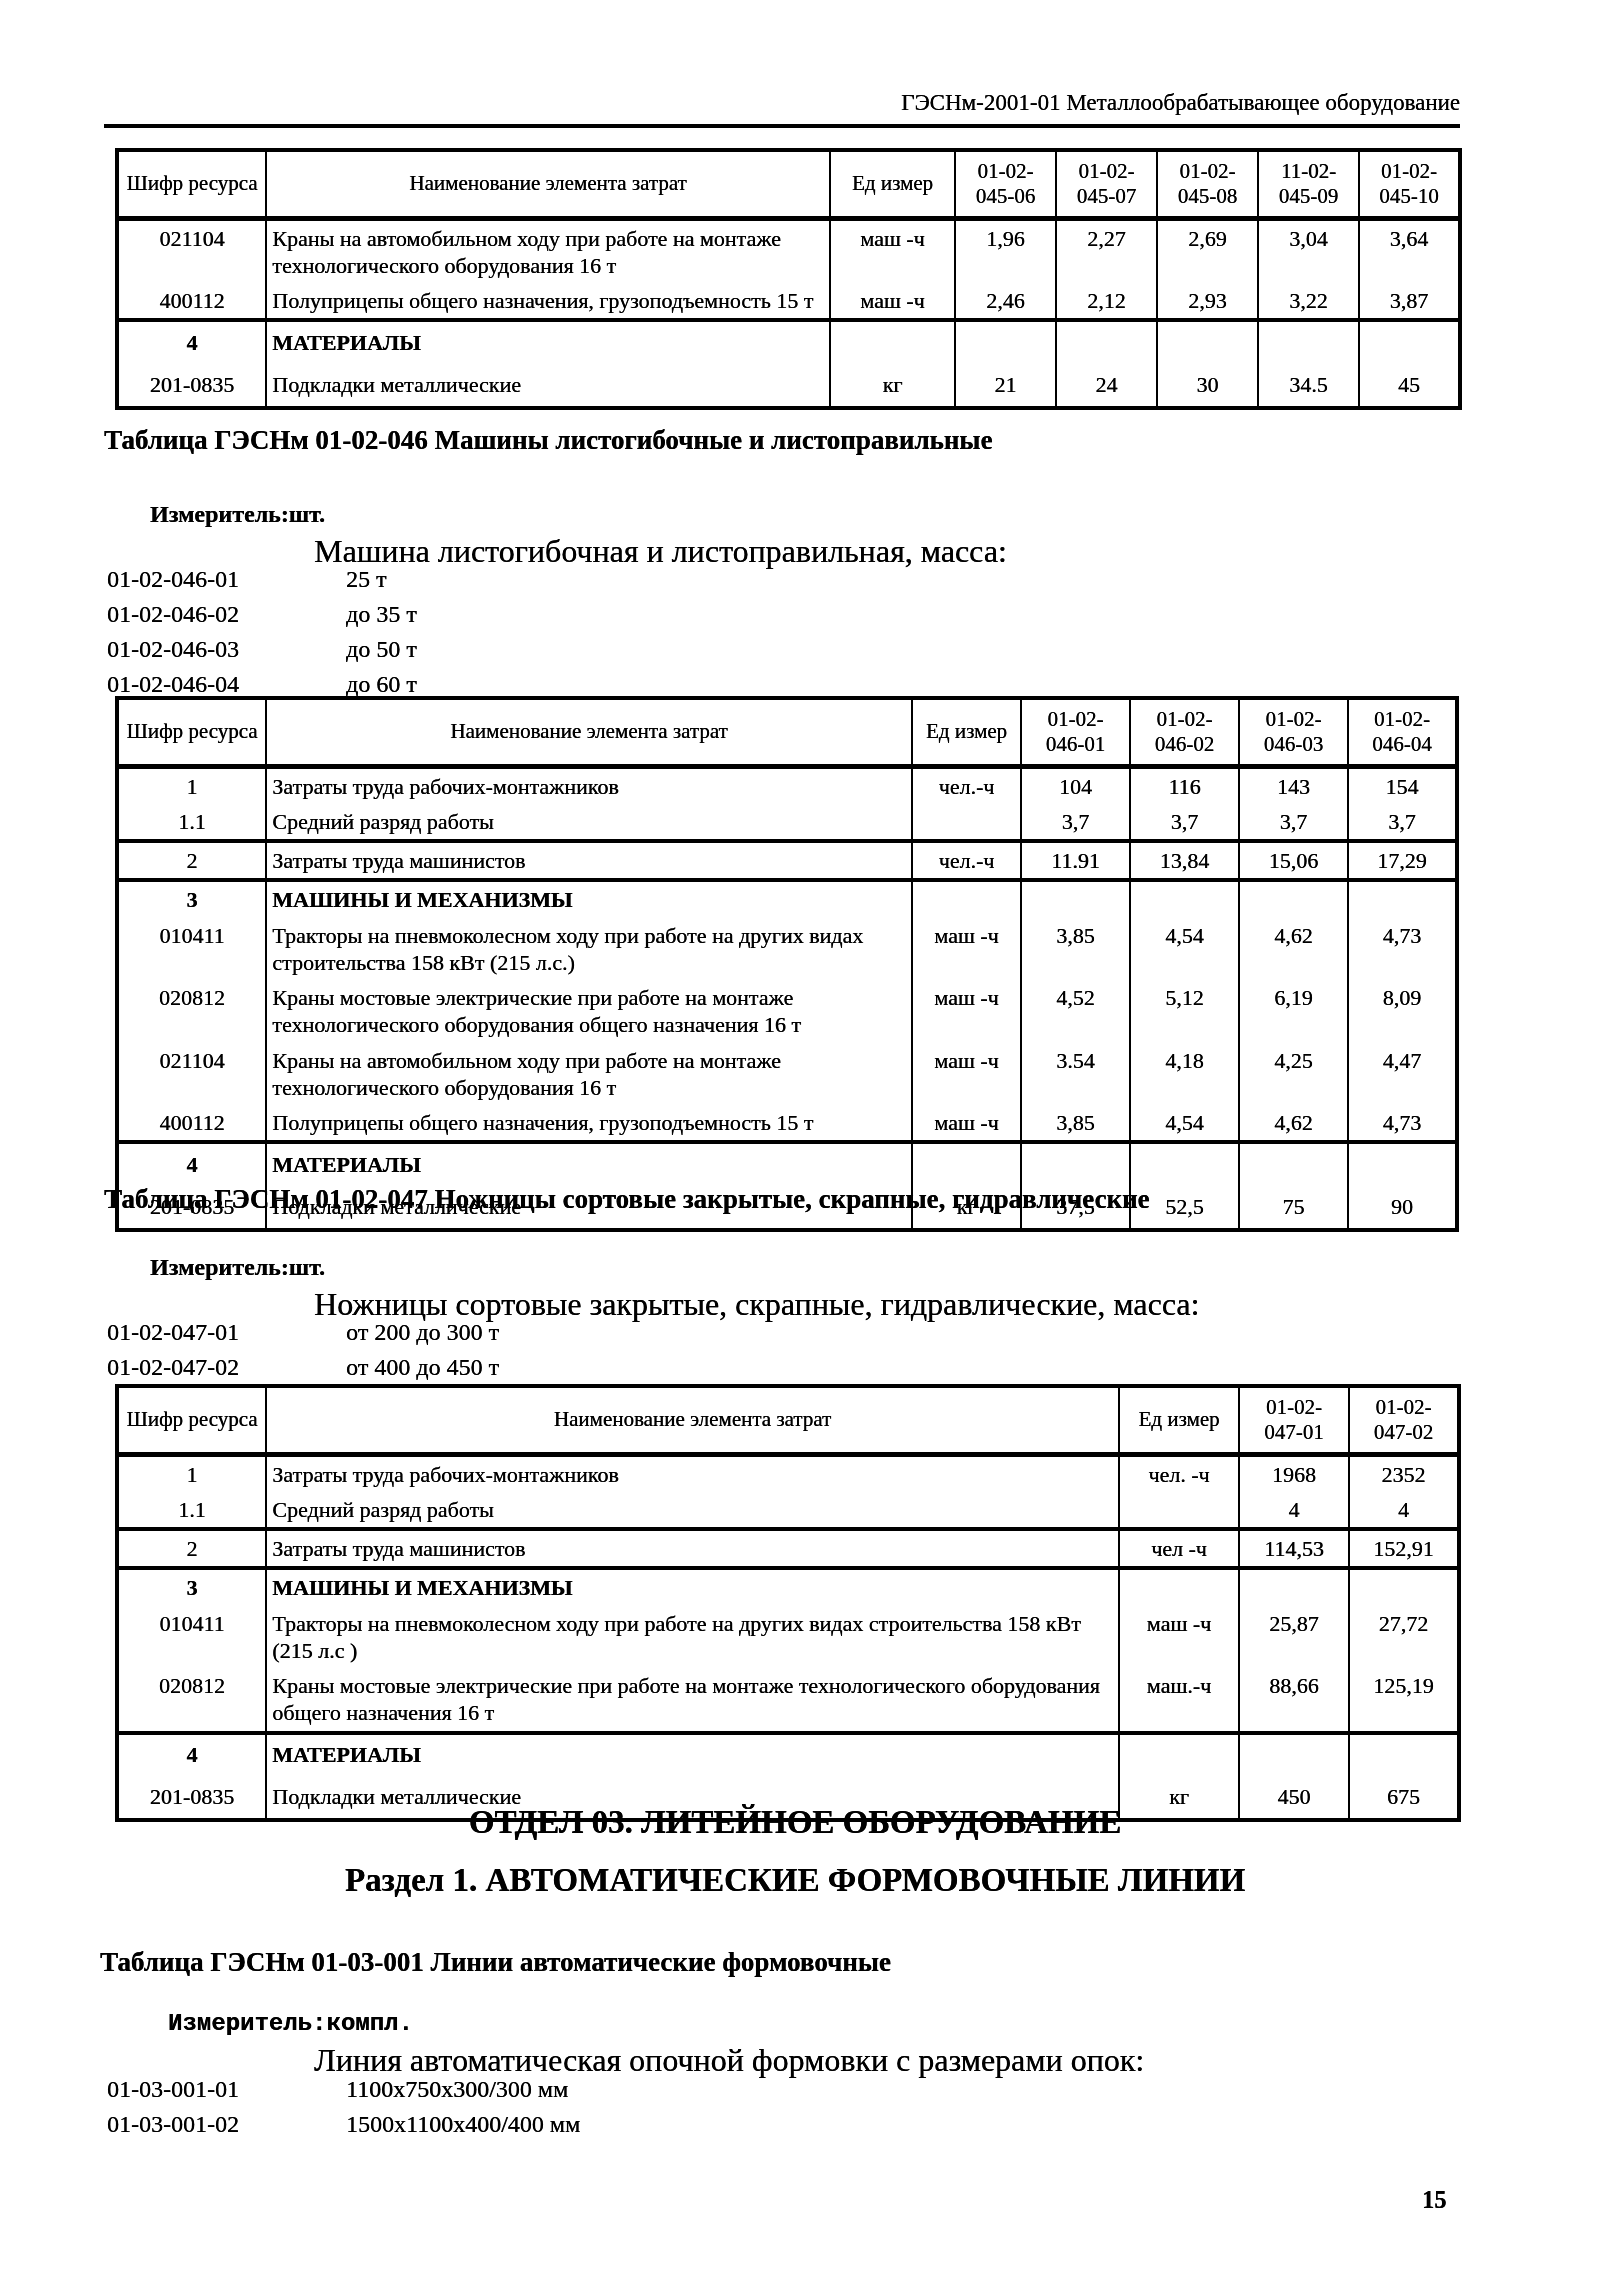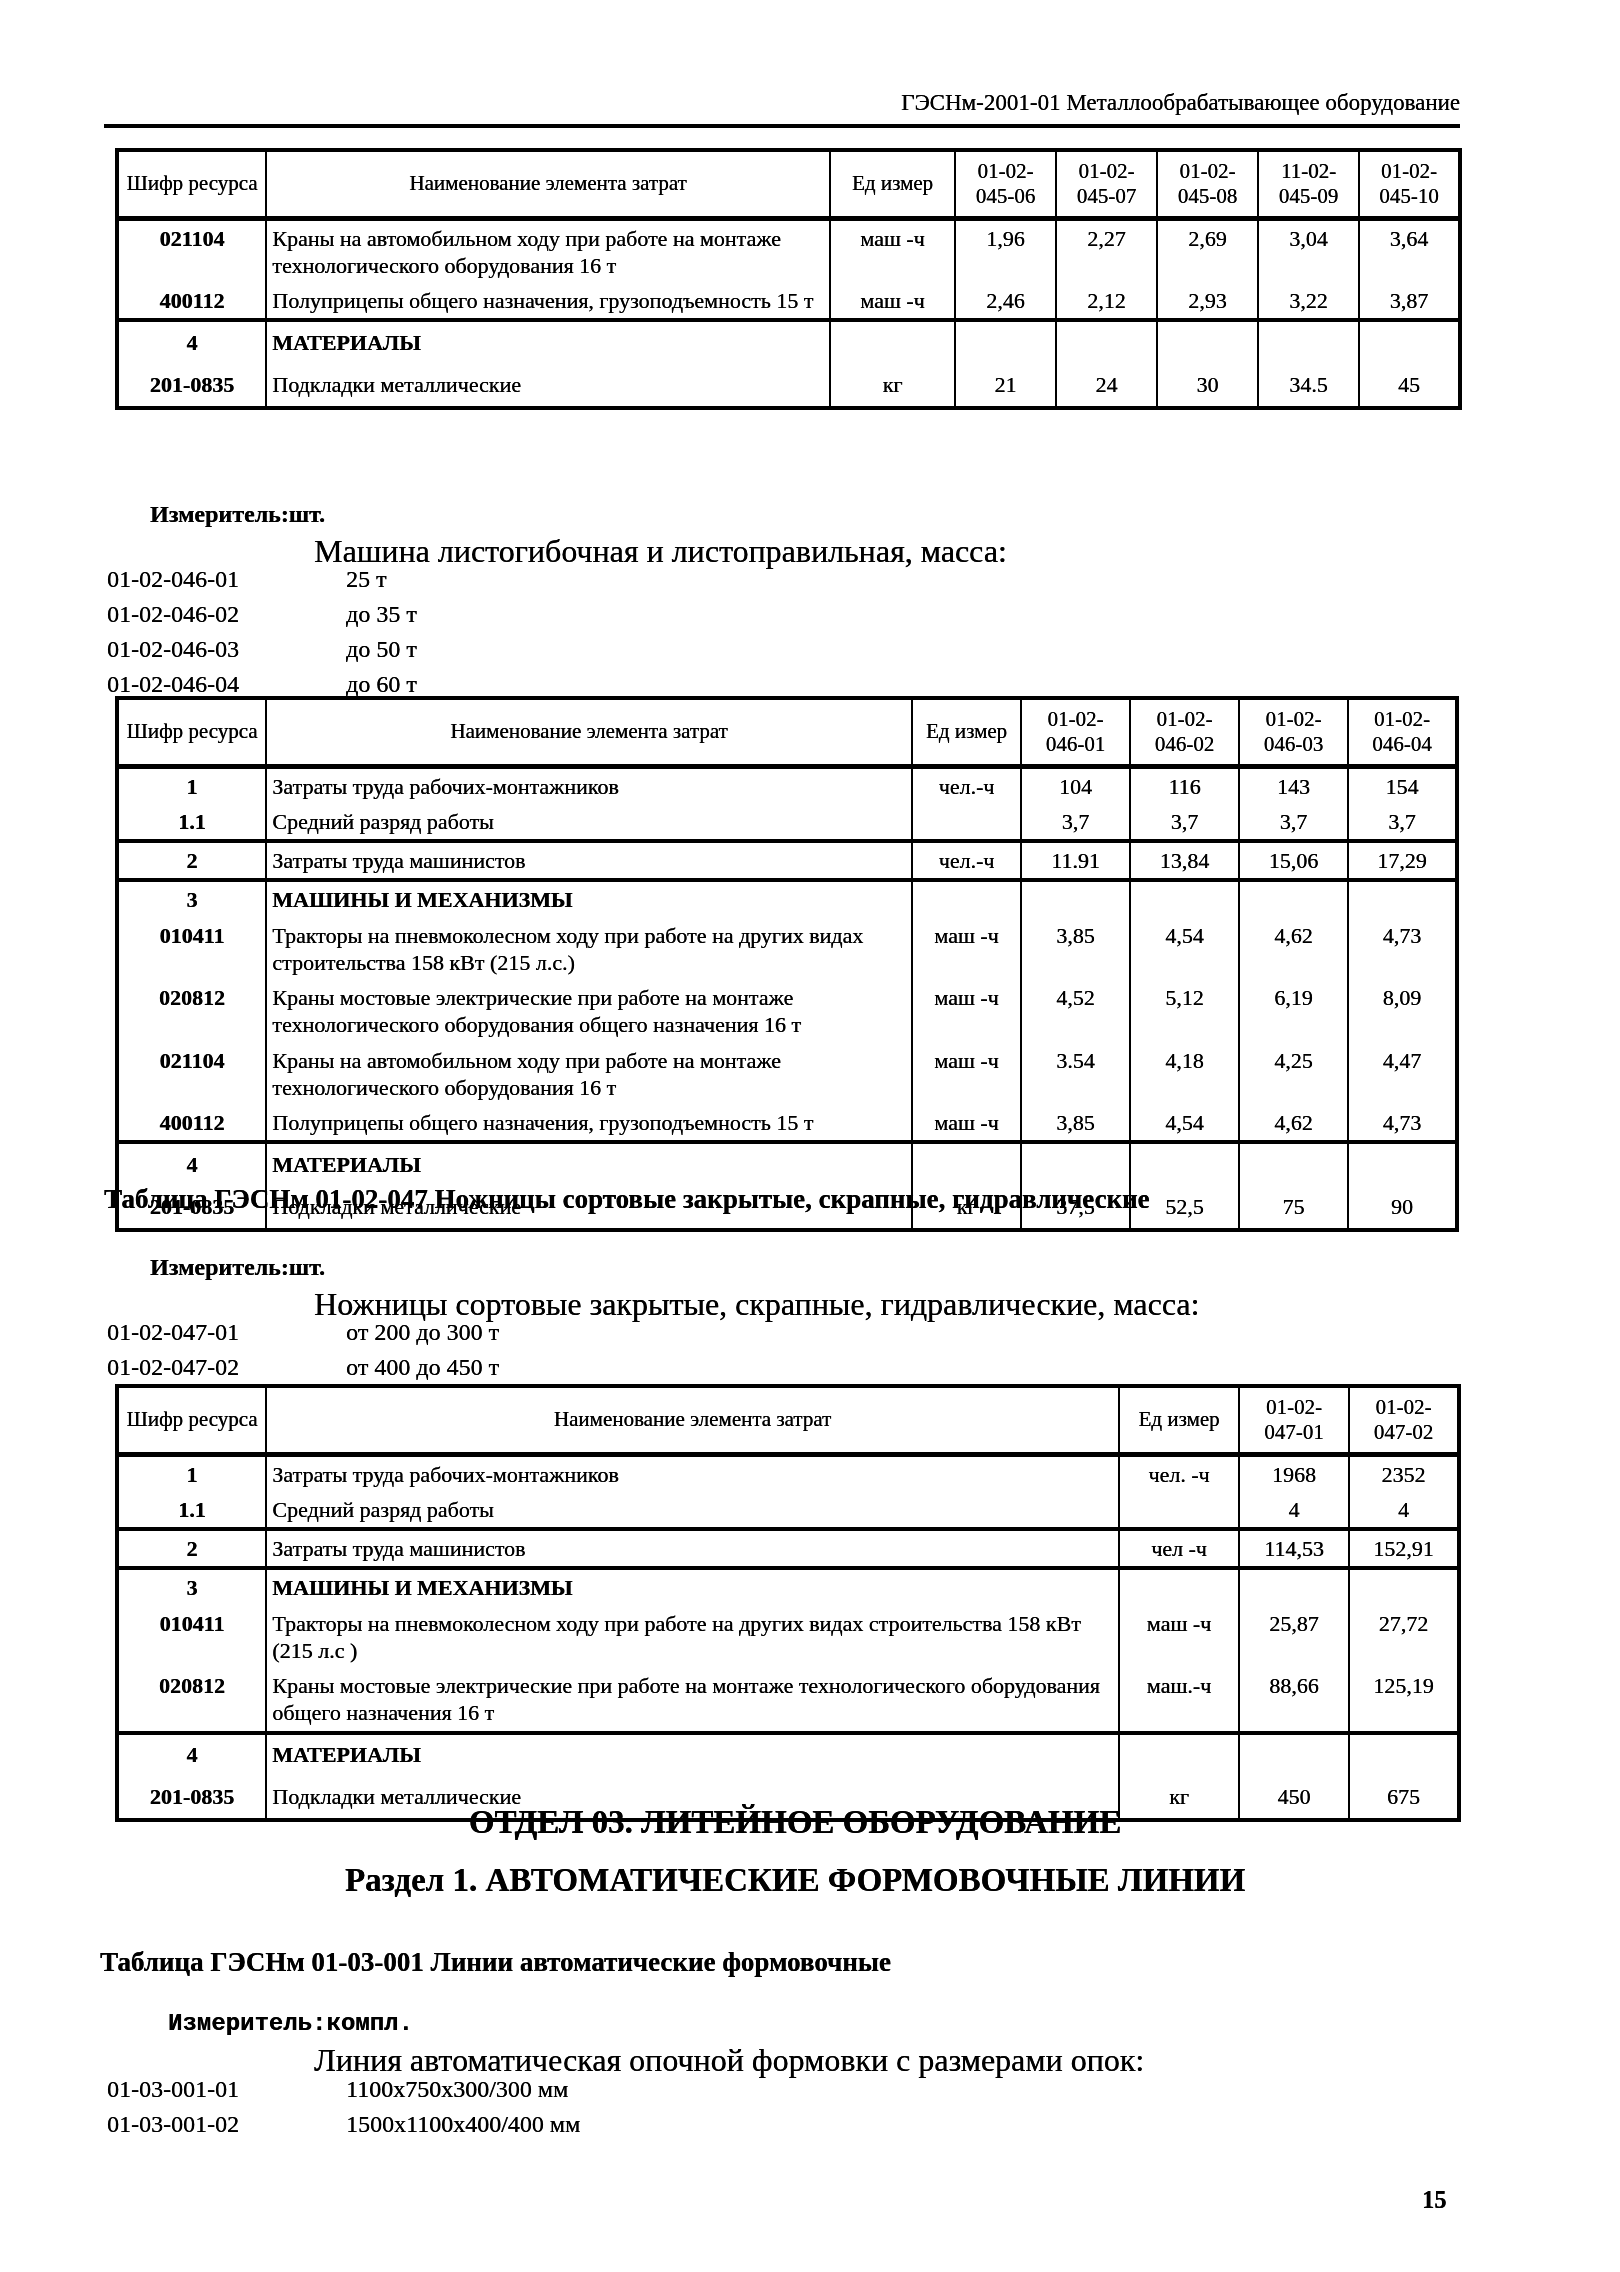--- a/index.html
+++ b/index.html
@@ -16,21 +16,21 @@
     font-size:22px; border:4px solid #000;
   }
   .tbl th, .tbl td { border-left:2px solid #000; }
   .tbl th:first-child, .tbl td:first-child { border-left:none; }
   .tbl th {
     border-bottom:5.3px solid #000; font-weight:normal; font-size:21px;
     padding:6.6px 2.6px; vertical-align:middle; text-align:center; line-height:1.2;
   }
   .tbl td { padding:4px 5.3px; vertical-align:top; line-height:1.24; }
   .code-head { max-width:70px; margin:0 auto; }
-  .td-code { text-align:center; padding-left:1.3px; padding-right:1.3px;font-weight:bold; }
+  .td-code { text-align:center; padding-left:1.3px; padding-right:1.3px; }
   .td-name { text-align:left; padding-left:9.2px; }
   .td-unit { text-align:center; white-space:nowrap; }
   .td-val { text-align:center; }
   tr.gs td { border-top:4.6px solid #000; }
   tr.mat td { padding-top:6.6px; padding-bottom:8px; }
   .b { font-weight:bold; }
   .sec-title { font-size:27px; font-weight:bold; white-space:nowrap; }
   .measurer { font-size:24px; font-weight:bold; white-space:nowrap; }
   .measurer .mv { }
   .intro { font-size:32px; white-space:nowrap; }
@@ -118,20 +118,21 @@
         <td class="td-unit">кг</td>
         <td class="td-val">21</td>
         <td class="td-val">24</td>
         <td class="td-val">30</td>
         <td class="td-val">34.5</td>
         <td class="td-val">45</td>
       </tr>
     </tbody>
   </table>
 
+  <div class="abs sec-title" style="left:104px; top:425px;">Таблица ГЭСНм 01-02-046 Машины листогибочные и листоправильные</div>
   <div class="abs measurer" style="left:150px; top:501px;">
     <span>Измеритель:</span><span class="mv">шт.</span>
   </div>
   <div class="abs intro" style="left:314px; top:533px;">Машина листогибочная и листоправильная, масса:</div>
   <div class="abs spec-list" style="left:107px; top:566px;">
     <div class="spec-row">
         <span class="spec-code">01-02-046-01</span>
         <span>25 т</span>
       </div>
     <div class="spec-row">

